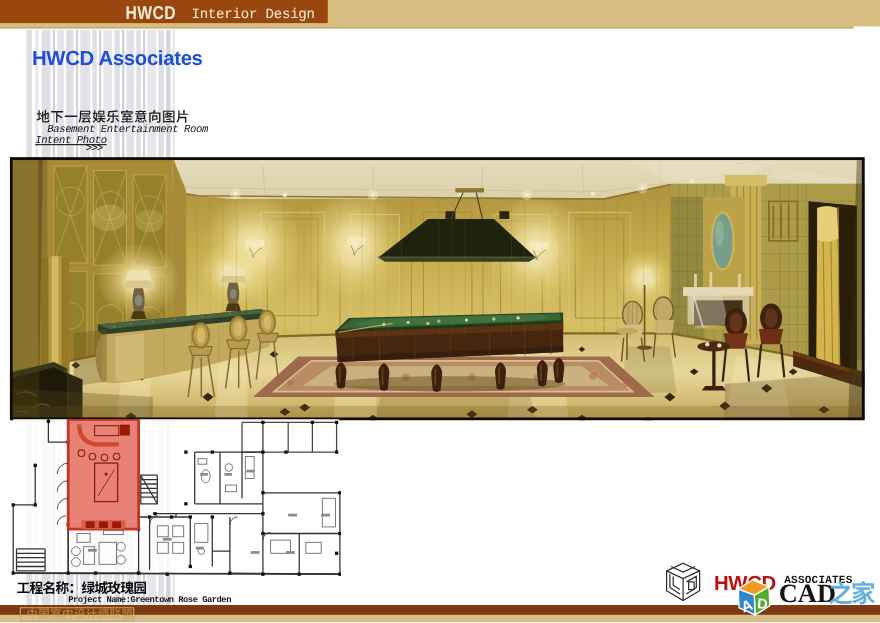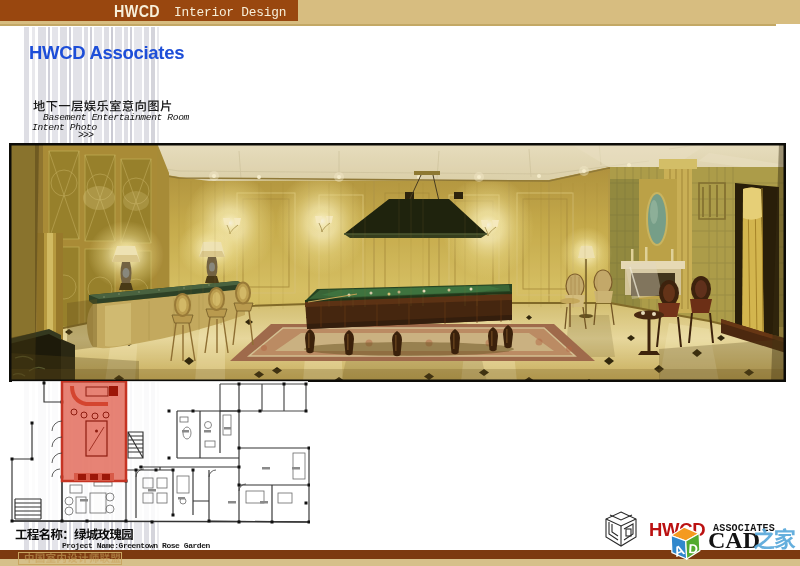--- a/index.html
+++ b/index.html
@@ -45,21 +45,21 @@
 <div class="abs" style="left:174px;top:5px;color:#f7efd9;font-size:12.8px;font-family:'Liberation Mono',monospace;letter-spacing:-0.2px;">Interior Design</div>
 
 <div class="abs" style="left:29px;top:42px;color:#1d4ed8;font-size:18.5px;font-weight:bold;letter-spacing:-0.3px;">HWCD Associates</div>
 
 <svg class="abs" style="left:0;top:0" width="800" height="566" viewBox="0 0 800 566">
 <path d="M38.2 101.3V104.6L36.9 105.1L37.4 106.2L38.2 105.8V109.4C38.2 110.9 38.7 111.3 40.2 111.3C40.5 111.3 42.7 111.3 43.1 111.3C44.4 111.3 44.8 110.7 44.9 109.0C44.6 108.9 44.2 108.8 43.9 108.6C43.8 109.9 43.7 110.2 43.0 110.2C42.5 110.2 40.7 110.2 40.3 110.2C39.5 110.2 39.3 110.1 39.3 109.4V105.3L40.7 104.7V108.7H41.8V104.3L43.2 103.6C43.2 105.5 43.2 106.7 43.2 106.9C43.1 107.2 43.0 107.2 42.9 107.2C42.7 107.2 42.4 107.2 42.1 107.2C42.3 107.5 42.4 107.9 42.4 108.2C42.8 108.2 43.3 108.2 43.6 108.1C44.0 108.0 44.2 107.7 44.3 107.2C44.3 106.7 44.4 105.0 44.4 102.7L44.4 102.5L43.6 102.2L43.4 102.3L43.1 102.5L41.8 103.1V100.1H40.7V103.5L39.3 104.1V101.3ZM33.3 108.5 33.8 109.7C34.9 109.2 36.3 108.5 37.6 107.9L37.4 106.9L36.1 107.4V104.1H37.5V103.0H36.1V100.3H35.0V103.0H33.5V104.1H35.0V107.9C34.4 108.1 33.8 108.3 33.3 108.5Z M46.4 101.0V102.2H51.0V111.5H52.2V105.3C53.6 106.0 55.1 107.0 55.9 107.7L56.7 106.6C55.8 105.8 53.8 104.7 52.4 104.1L52.2 104.3V102.2H57.3V101.0Z M58.9 105.1V106.3H70.2V105.1Z M74.9 104.9V105.9H81.9V104.9ZM73.8 101.7H80.9V103.0H73.8ZM72.6 100.7V104.3C72.6 106.2 72.5 109.0 71.4 110.9C71.7 111.0 72.2 111.3 72.5 111.5C73.6 109.5 73.8 106.4 73.8 104.3V104.0H82.1V100.7ZM74.8 111.4C75.2 111.2 75.8 111.2 80.9 110.8C81.0 111.1 81.2 111.4 81.3 111.7L82.4 111.1C82.0 110.4 81.2 109.1 80.5 108.2L79.5 108.7C79.8 109.0 80.0 109.5 80.3 109.9L76.1 110.2C76.7 109.5 77.2 108.8 77.7 108.0H82.7V107.0H74.1V108.0H76.3C75.8 108.9 75.3 109.6 75.0 109.8C74.8 110.1 74.6 110.3 74.3 110.4C74.5 110.6 74.7 111.2 74.8 111.4Z M90.3 101.7H93.8V103.1H90.3ZM89.2 100.7V104.1H94.9V100.7ZM88.5 107.3V108.3H91.0C90.6 109.4 89.8 110.1 88.1 110.6C88.4 110.8 88.7 111.3 88.8 111.6C90.6 111.0 91.5 110.1 92.0 109.0C92.6 110.2 93.6 111.1 95.0 111.5C95.2 111.2 95.5 110.8 95.8 110.5C94.4 110.2 93.4 109.4 92.8 108.3H95.7V107.3H92.4C92.4 106.9 92.5 106.5 92.5 106.1H95.3V105.1H88.9V106.1H91.4C91.3 106.5 91.3 106.9 91.2 107.3ZM87.6 103.7C87.4 105.1 87.2 106.2 86.8 107.3C86.4 107.0 86.1 106.7 85.7 106.4C85.9 105.6 86.1 104.7 86.3 103.7ZM84.5 106.8C85.1 107.3 85.7 107.8 86.3 108.3C85.8 109.3 85.1 110.1 84.3 110.5C84.5 110.8 84.8 111.2 85.0 111.5C85.9 110.9 86.6 110.2 87.1 109.2C87.5 109.6 87.9 110.0 88.1 110.3L89.0 109.4C88.7 109.0 88.2 108.5 87.7 108.0C88.2 106.6 88.6 104.9 88.7 102.7L88.0 102.6L87.8 102.6H86.5C86.6 101.8 86.8 101.0 86.8 100.3L85.8 100.2C85.7 101.0 85.6 101.8 85.5 102.6H84.3V103.7H85.3C85.0 104.9 84.8 106.0 84.5 106.8Z M99.3 107.1C98.7 108.1 97.8 109.3 96.9 110.0C97.2 110.2 97.7 110.6 97.9 110.8C98.7 109.9 99.7 108.6 100.4 107.4ZM104.9 107.5C105.8 108.5 106.8 109.9 107.3 110.7L108.4 110.2C107.9 109.4 106.8 108.0 106.0 107.1ZM98.1 106.3C98.2 106.2 98.8 106.1 99.6 106.1H102.3V110.1C102.3 110.3 102.2 110.3 102.0 110.3C101.8 110.3 101.1 110.3 100.3 110.3C100.5 110.6 100.7 111.2 100.7 111.5C101.8 111.5 102.5 111.5 102.9 111.3C103.4 111.1 103.5 110.8 103.5 110.1V106.1H107.9L107.9 105.0H103.5V102.6H102.3V105.0H99.2C99.4 104.1 99.6 103.0 99.7 102.0C102.3 102.0 105.3 101.7 107.3 101.3L106.7 100.2C104.7 100.7 101.4 100.9 98.5 101.0C98.5 102.4 98.2 104.0 98.1 104.4C98.0 104.9 97.9 105.2 97.7 105.2C97.8 105.5 98.0 106.1 98.1 106.3Z M111.0 107.8V108.8H114.7V110.2H109.9V111.2H120.8V110.2H115.9V108.8H119.8V107.8H115.9V106.6H114.7V107.8ZM111.5 106.9C112.0 106.7 112.6 106.7 118.3 106.2C118.6 106.5 118.8 106.8 119.0 107.0L119.9 106.4C119.4 105.7 118.4 104.8 117.5 104.2H119.5V103.2H111.3V104.2H113.5C112.9 104.8 112.3 105.2 112.1 105.4C111.7 105.7 111.5 105.8 111.2 105.9C111.3 106.1 111.5 106.7 111.5 106.9ZM116.6 104.7C116.9 104.9 117.2 105.1 117.5 105.4L113.2 105.7C113.8 105.2 114.4 104.7 115.0 104.2H117.4ZM114.5 100.3C114.6 100.5 114.8 100.9 114.9 101.2H110.0V103.4H111.1V102.2H119.5V103.4H120.7V101.2H116.2C116.1 100.8 115.8 100.3 115.6 100.0Z M125.5 108.7V110.1C125.5 111.1 125.8 111.4 127.2 111.4C127.5 111.4 129.1 111.4 129.4 111.4C130.5 111.4 130.8 111.1 130.9 109.7C130.6 109.6 130.2 109.5 129.9 109.3C129.9 110.3 129.8 110.5 129.3 110.5C128.9 110.5 127.6 110.5 127.3 110.5C126.7 110.5 126.6 110.4 126.6 110.1V108.7ZM130.9 108.8C131.5 109.5 132.2 110.4 132.5 111.0L133.4 110.6C133.2 109.9 132.5 109.0 131.9 108.4ZM124.0 108.5C123.7 109.2 123.2 110.1 122.5 110.6L123.5 111.2C124.1 110.6 124.6 109.7 125.0 109.0ZM125.3 106.6H130.9V107.3H125.3ZM125.3 105.1H130.9V105.9H125.3ZM124.2 104.4V108.1H127.3L126.8 108.5C127.5 108.9 128.4 109.4 128.8 109.8L129.5 109.1C129.1 108.8 128.5 108.4 127.9 108.1H132.0V104.4ZM126.2 101.9H129.9C129.7 102.2 129.6 102.6 129.4 102.9H126.7C126.6 102.6 126.4 102.2 126.2 101.9ZM127.3 100.2C127.4 100.4 127.5 100.7 127.6 100.9H123.3V101.9H126.0L125.1 102.0C125.3 102.3 125.4 102.6 125.5 102.9H122.8V103.8H133.4V102.9H130.6L131.1 102.0L130.3 101.9H132.7V100.9H128.8C128.7 100.6 128.5 100.3 128.4 100.0Z M139.9 100.1C139.7 100.7 139.4 101.5 139.1 102.2H135.7V111.5H136.9V103.4H144.6V110.1C144.6 110.3 144.6 110.4 144.3 110.4C144.1 110.4 143.2 110.4 142.4 110.4C142.6 110.7 142.8 111.2 142.8 111.5C143.9 111.5 144.7 111.5 145.2 111.3C145.7 111.1 145.8 110.8 145.8 110.1V102.2H140.4C140.7 101.6 141.1 101.0 141.3 100.3ZM139.4 105.8H142.1V107.9H139.4ZM138.3 104.8V109.8H139.4V108.9H143.2V104.8Z M151.8 107.1C152.8 107.3 154.1 107.8 154.8 108.1L155.3 107.4C154.6 107.0 153.3 106.7 152.3 106.5ZM150.6 108.7C152.3 108.9 154.5 109.4 155.7 109.8L156.2 109.0C154.9 108.6 152.8 108.1 151.2 107.9ZM148.3 100.6V111.5H149.4V111.1H157.5V111.5H158.6V100.6ZM149.4 110.0V101.7H157.5V110.0ZM152.4 101.8C151.7 102.8 150.7 103.7 149.7 104.3C149.9 104.5 150.3 104.8 150.4 105.0C150.8 104.8 151.1 104.5 151.4 104.3C151.7 104.6 152.1 104.9 152.6 105.2C151.6 105.6 150.5 105.9 149.5 106.1C149.6 106.4 149.9 106.8 150.0 107.1C151.2 106.8 152.4 106.4 153.5 105.8C154.5 106.3 155.7 106.7 156.8 106.9C156.9 106.7 157.2 106.3 157.4 106.1C156.4 105.9 155.4 105.6 154.5 105.2C155.4 104.6 156.1 103.9 156.6 103.1L156.0 102.7L155.8 102.8H152.8C153.0 102.6 153.2 102.3 153.3 102.1ZM152.1 103.6 155.0 103.7C154.6 104.0 154.1 104.4 153.5 104.7C152.9 104.4 152.5 104.0 152.1 103.6Z M162.1 100.4V104.5C162.1 106.7 161.9 108.9 160.4 110.6C160.7 110.8 161.1 111.3 161.3 111.6C162.4 110.4 162.9 109.0 163.1 107.4H168.1V111.5H169.4V106.2H163.3C163.3 105.7 163.3 105.1 163.3 104.5V104.4H171.1V103.3H167.9V100.1H166.6V103.3H163.3V100.4Z" fill="#1a1a1a"></path>
 </svg>
 
 <div class="abs" style="left:32px;top:112px;color:#111;font-size:9.6px;font-style:italic;font-family:'Liberation Mono',monospace;letter-spacing:-0.35px;margin-left:11px;">Basement Entertainment Room</div>
 
-<div class="abs" style="left:32px;top:122px;color:#111;font-size:9.6px;font-style:italic;font-family:'Liberation Mono',monospace;letter-spacing:-0.35px;">Intent Photo</div>
+<div class="abs" style="left:32px;top:122px;color:#111;font-size:9.6px;font-style:italic;font-family:'Liberation Mono',monospace;letter-spacing:-0.35px;text-decoration:underline;">Intent Photo</div>
 
 <div class="abs" style="left:78px;top:130px;color:#111;font-size:10px;font-style:italic;font-family:'Liberation Mono',monospace;letter-spacing:-1px;">&gt;&gt;&gt;</div>
 
 <svg class="abs" style="left:9px;top:143px" width="777" height="239" viewBox="0 0 777 239">
 <defs>
 <linearGradient id="wallg" x1="0" y1="0" x2="0" y2="1">
 <stop offset="0" stop-color="#a6893a"></stop>
         <stop offset="0.35" stop-color="#c9b050"></stop>
         <stop offset="0.62" stop-color="#dcc86c"></stop>
         <stop offset="1" stop-color="#c5ac50"></stop>

